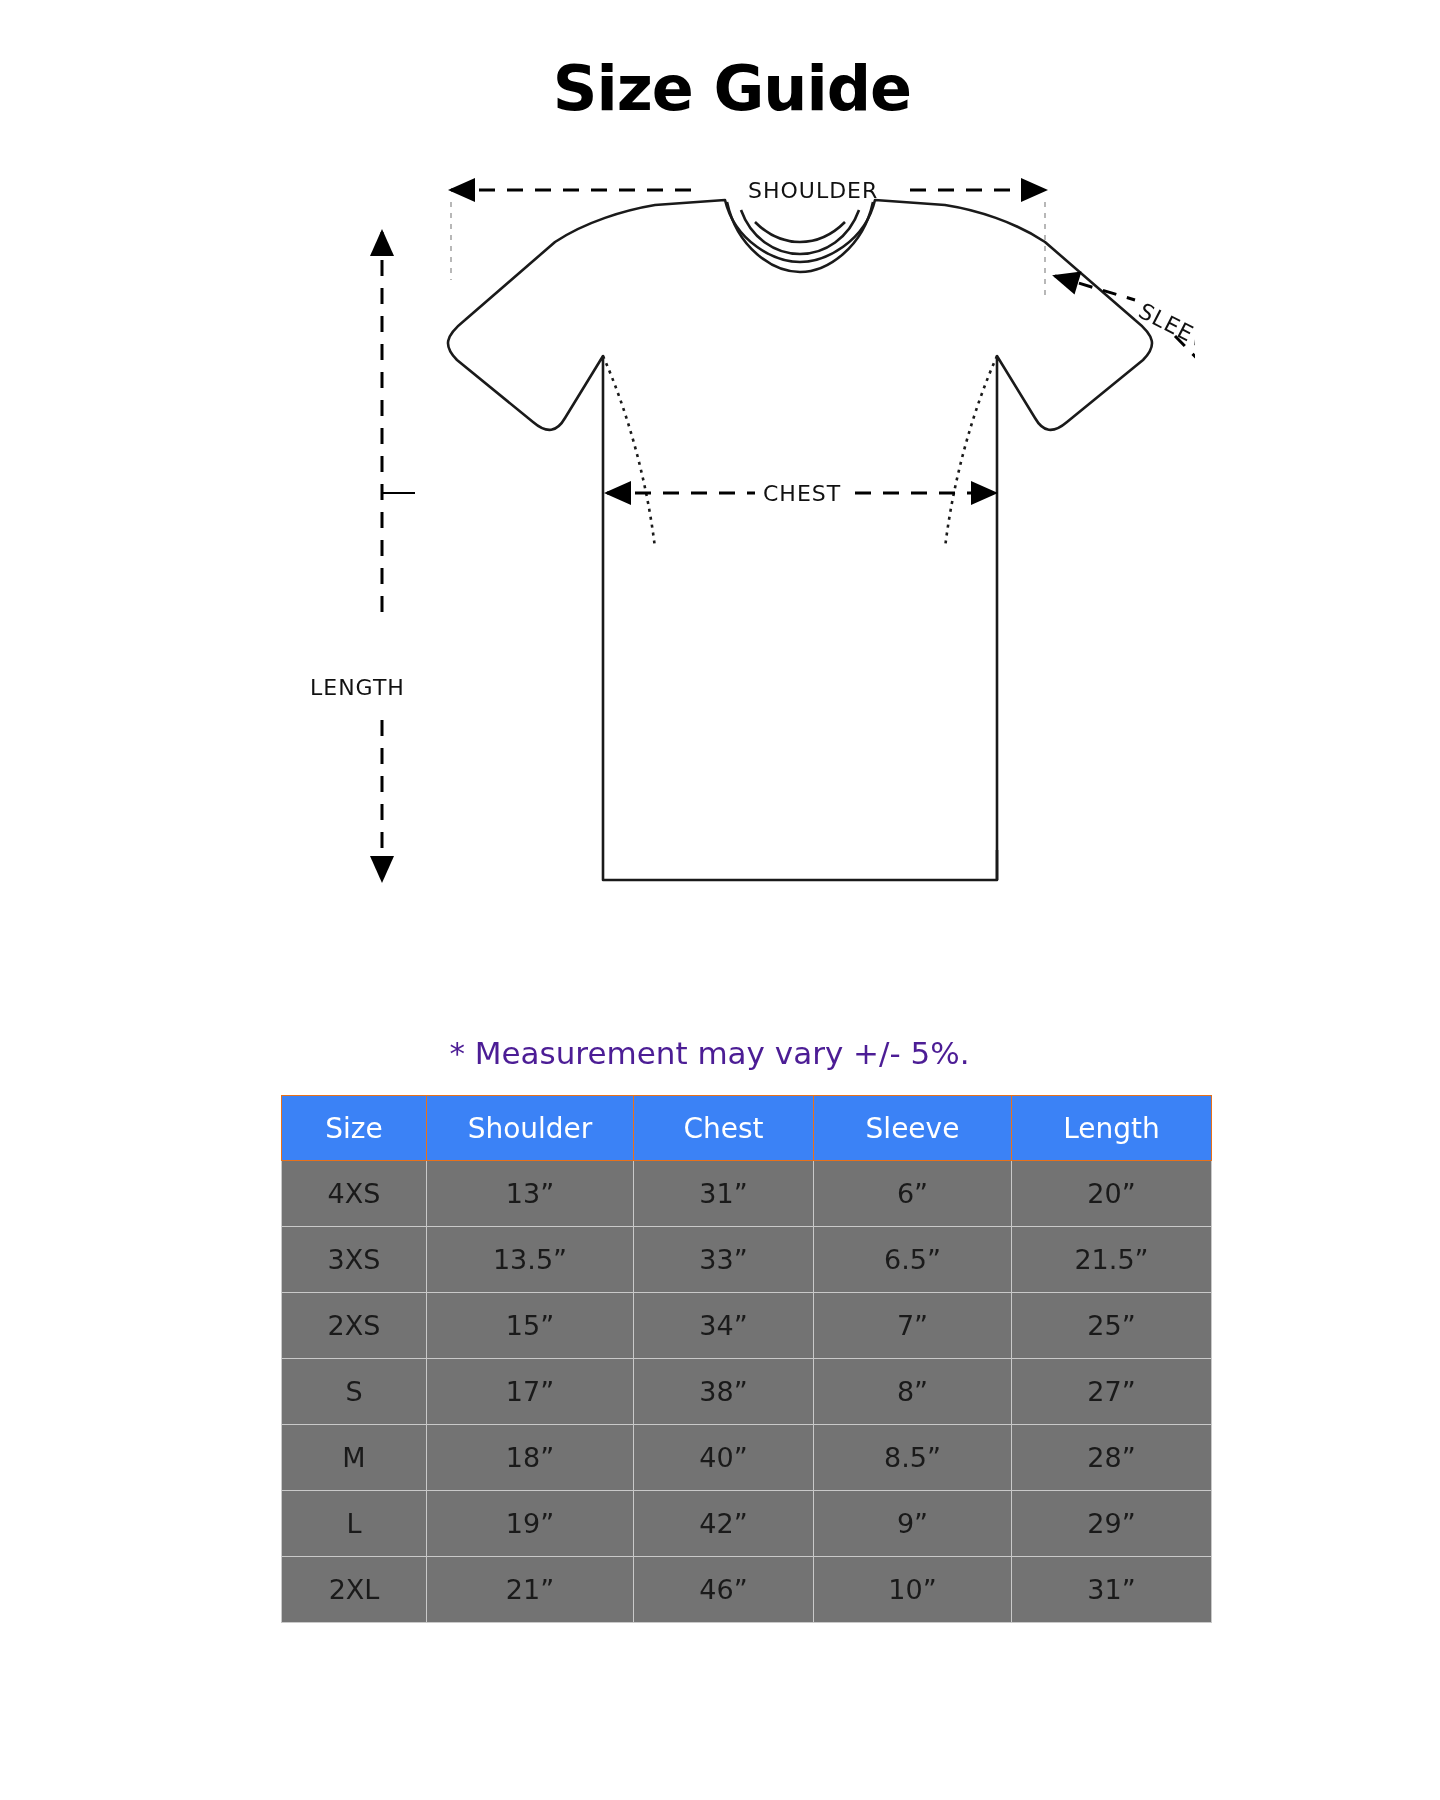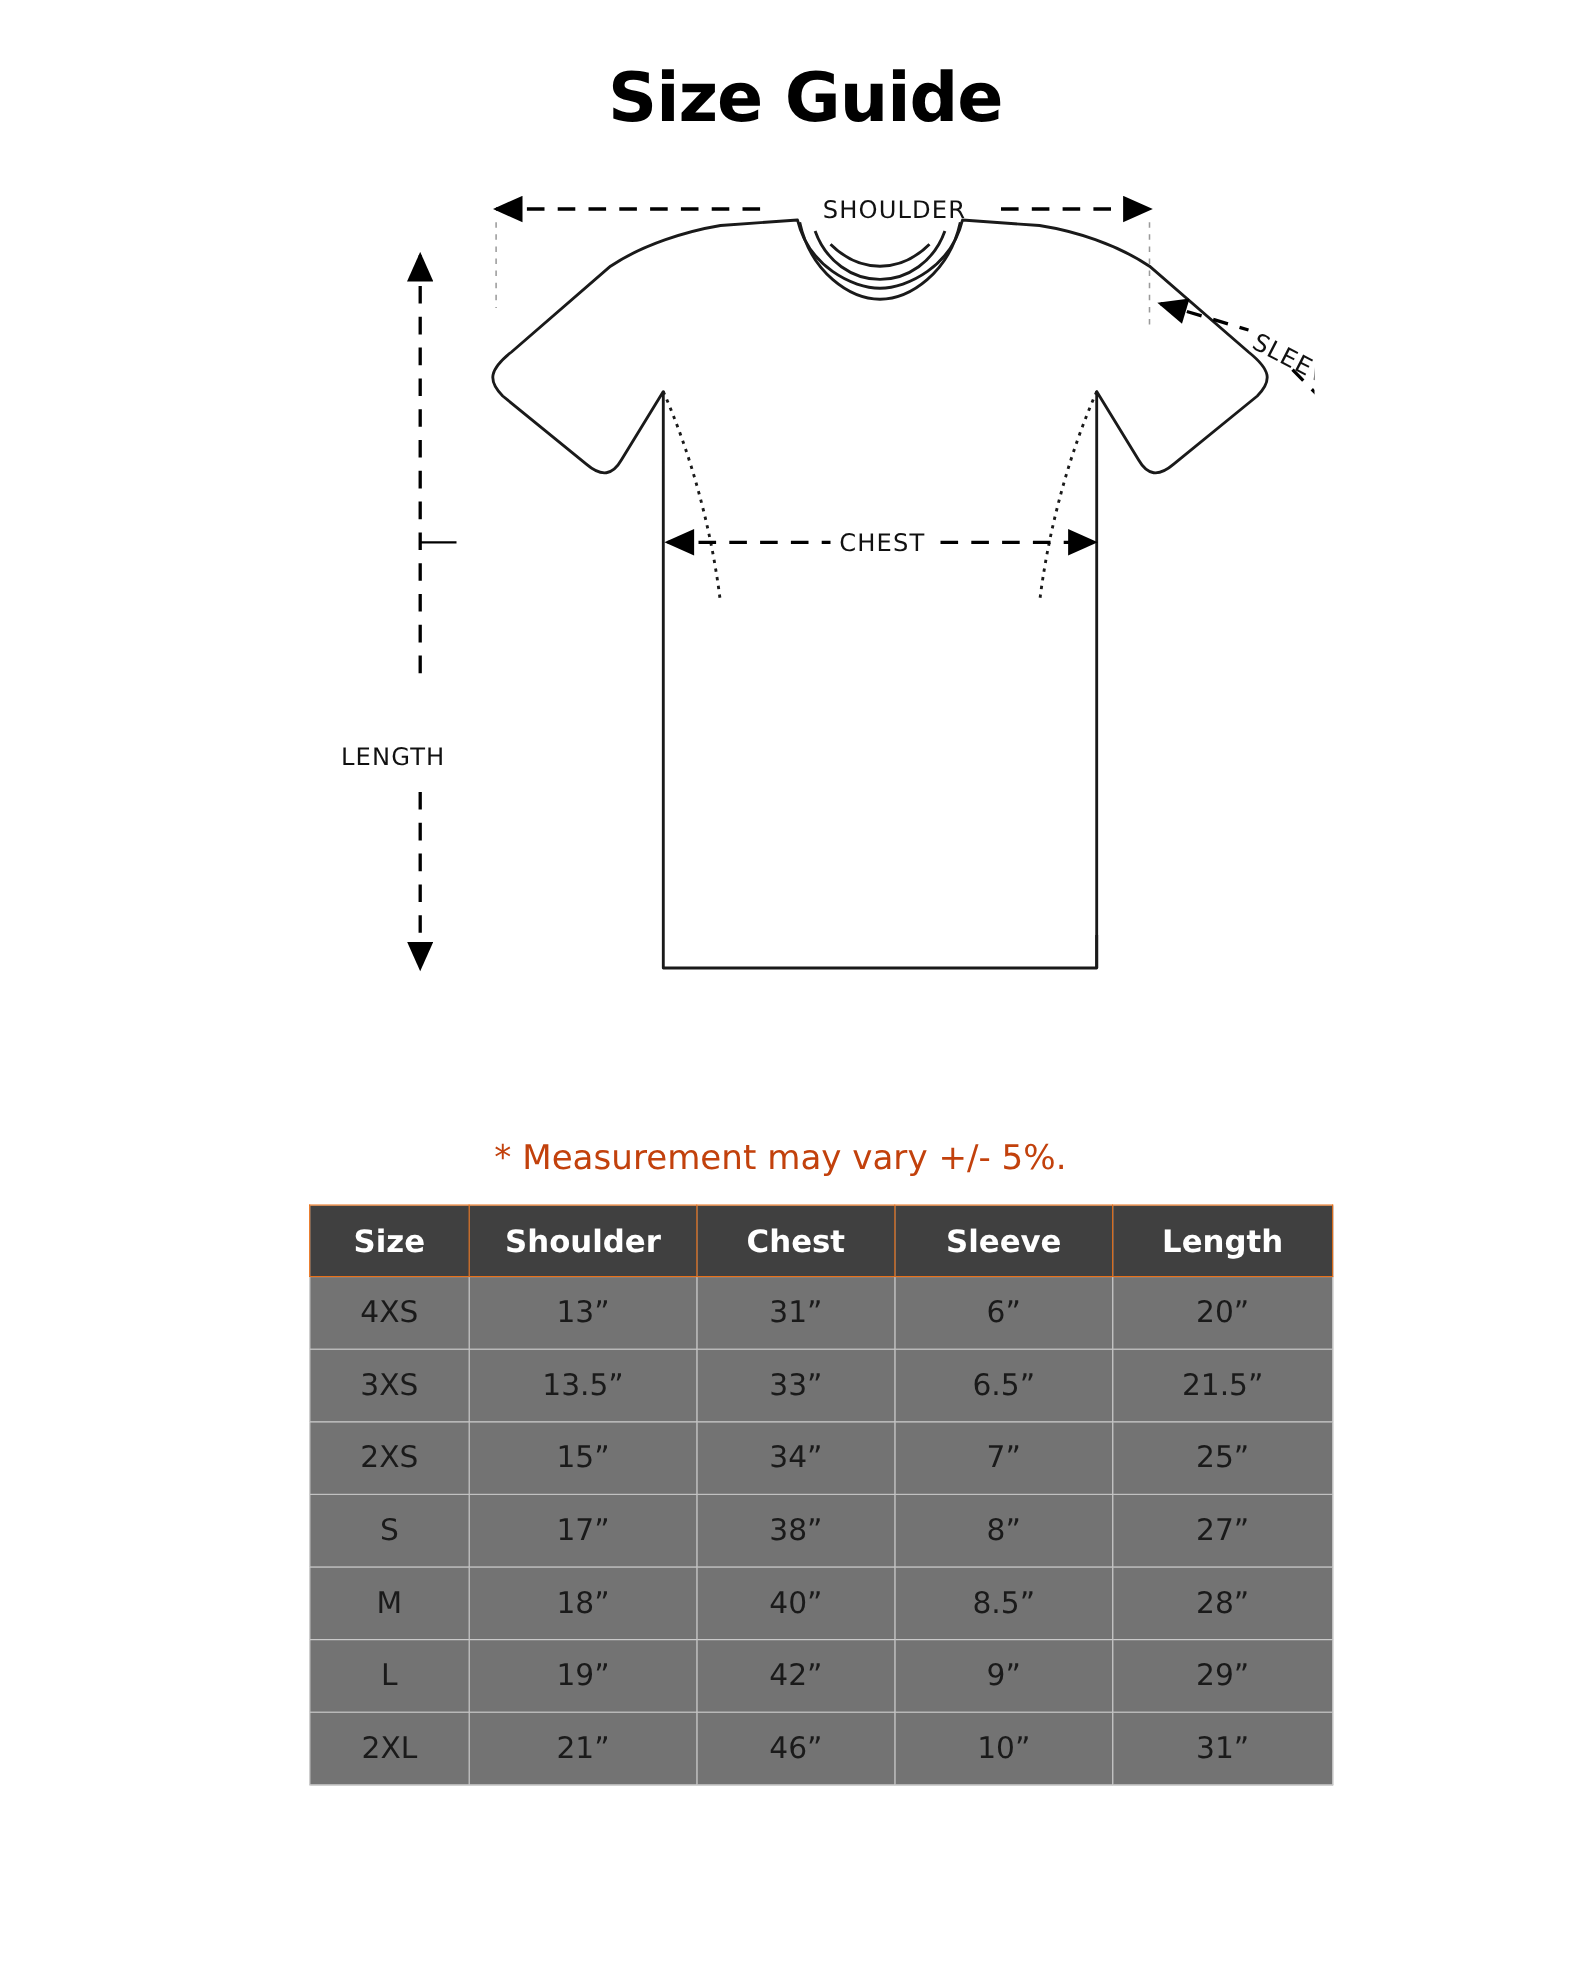--- a/index.html
+++ b/index.html
@@ -51,41 +51,41 @@
   }
 
   
   .note {
     position: absolute;
     top: 1035px;
     left: 0;
     width: 1419px;
     text-align: center;
     font-size: 31px;
-    color: #c2410c;
+    color: #4c1d95;
     font-family: "DejaVu Sans", sans-serif;
   }
 
   
   .table-wrap {
     position: absolute;
     top: 1095px;
     left: 281px;
     width: 930px;
   }
   table.size-table {
     border-collapse: collapse;
     width: 930px;
     table-layout: fixed;
   }
   table.size-table th {
-    background: #404040;
+    background: #3b82f6;
     color: #ffffff;
     font-family: "DejaVu Sans", sans-serif;
-    font-weight: bold;
+    font-weight: normal;
     font-size: 28px;
     height: 64px;
     text-align: center;
     border: 1px solid #E8711A;
     padding: 0;
   }
   table.size-table td {
     border: 1px solid #c9c9c9;
     text-align: center;
     height: 65px;

